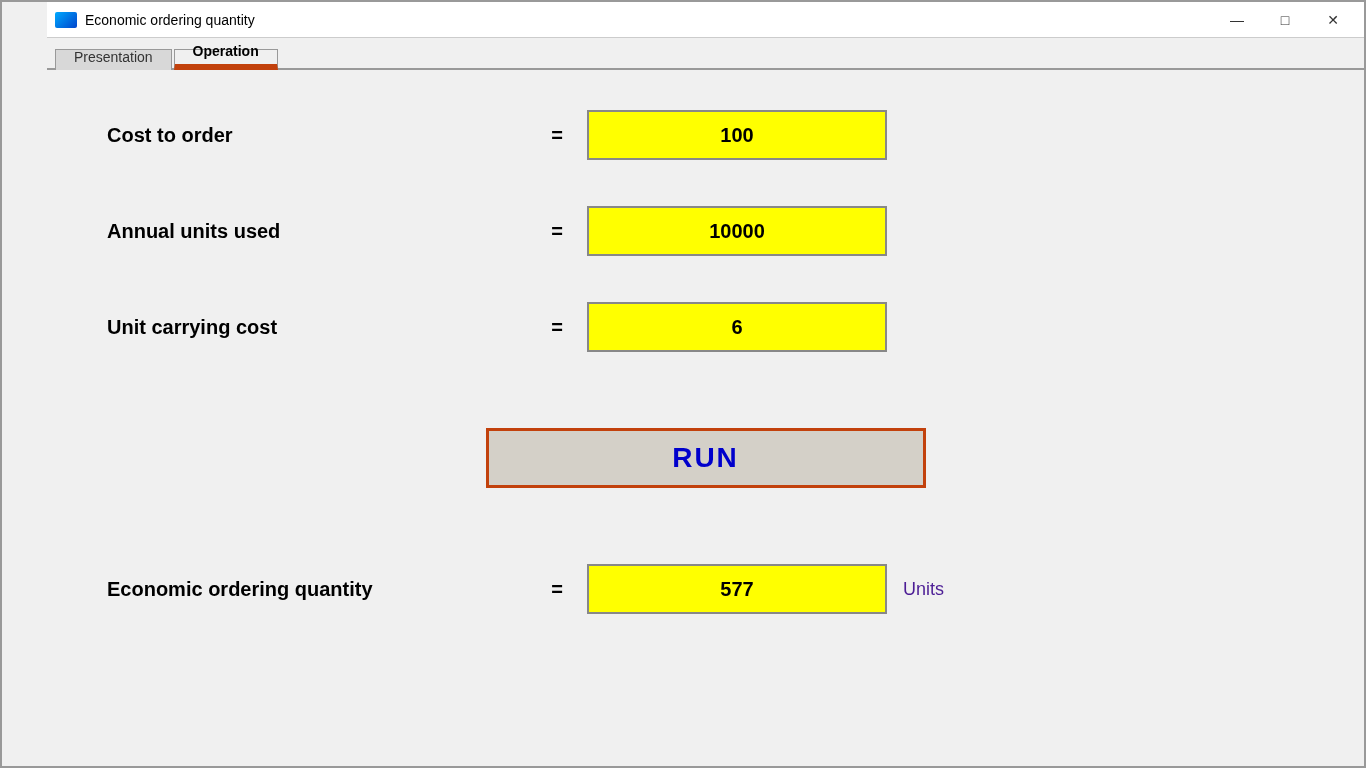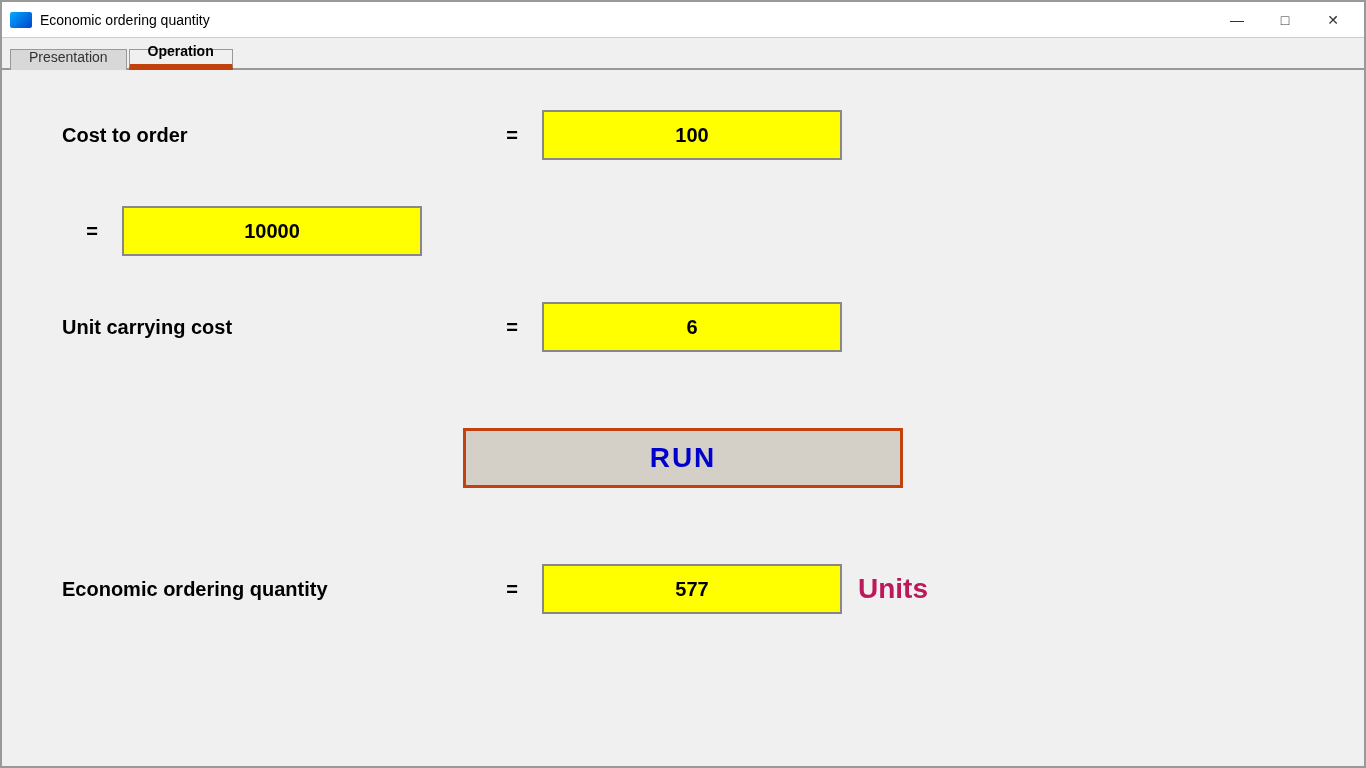--- a/index.html
+++ b/index.html
@@ -19,20 +19,21 @@
       justify-content: flex-start;
     }
 
     .window {
       width: 1366px;
       height: 768px;
       background: #f0f0f0;
       border: 2px solid #999;
       display: flex;
       flex-direction: column;
+      padding-left: 45px;
     }
 
     .title-bar {
       background: #ffffff;
       height: 36px;
       display: flex;
       align-items: center;
       justify-content: space-between;
       padding: 0 8px;
       border-bottom: 1px solid #ccc;
@@ -172,23 +173,23 @@
       letter-spacing: 2px;
     }
 
     .result-row {
       display: flex;
       align-items: center;
       margin-top: 10px;
     }
 
     .units-label {
-      font-size: 28px;
-      font-weight: bold;
-      color: #be185d;
+      font-size: 18px;
+      font-weight: normal;
+      color: #4c1d95;
       margin-left: 16px;
     }
   </style>
 </head>
 <body>
 
 <div class="window">
 
   <div class="title-bar">
     <div class="title-bar-left">
@@ -213,20 +214,21 @@
 
   <div class="content">
 
     <div class="field-row">
       <span class="field-label">Cost to order</span>
       <span class="equals-sign">=</span>
       <input class="field-input" type="text" value="100" style="">
     </div>
 
     <div class="field-row">
+      <span class="field-label">Annual units used</span>
       <span class="equals-sign">=</span>
       <input class="field-input" type="text" value="10000" style="">
     </div>
 
     <div class="field-row">
       <span class="field-label">Unit carrying cost</span>
       <span class="equals-sign">=</span>
       <input class="field-input" type="text" value="6" style="">
     </div>
 

